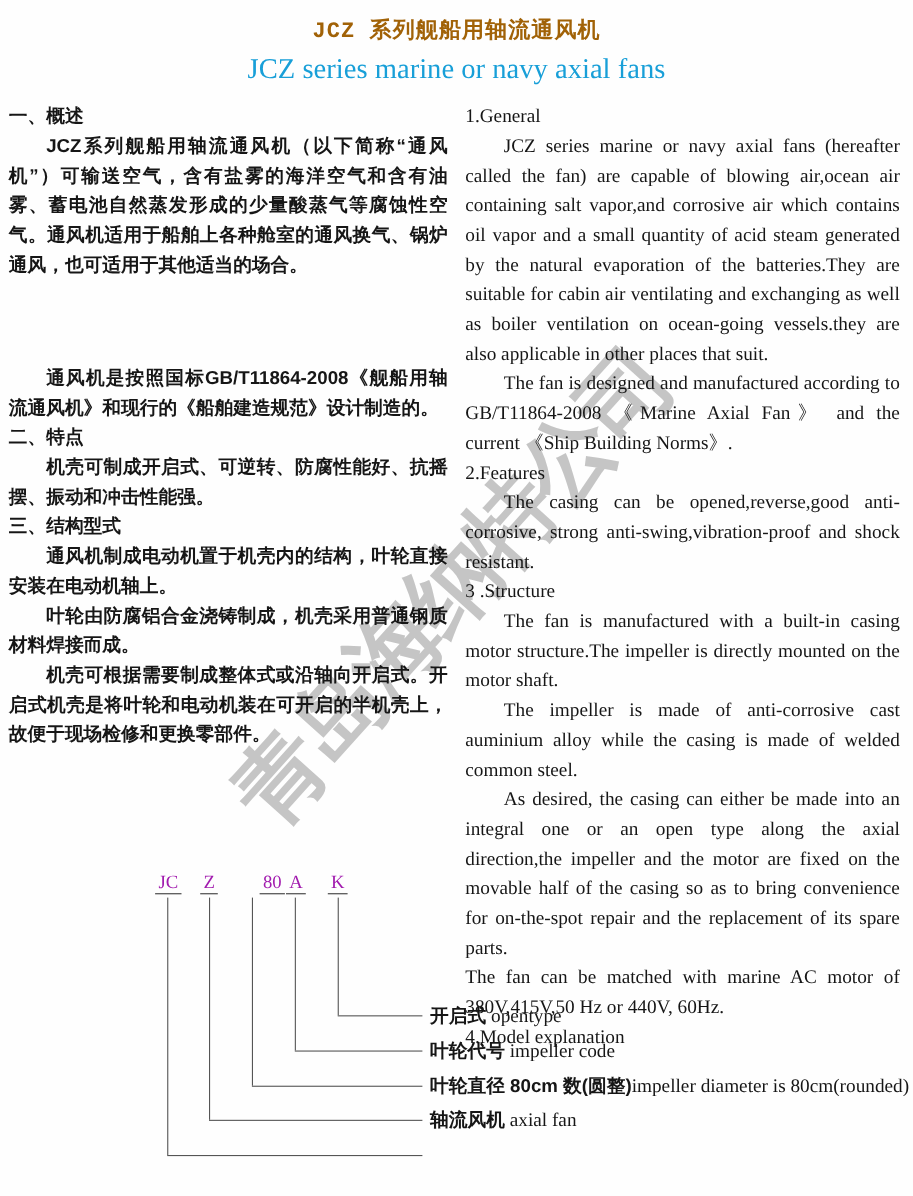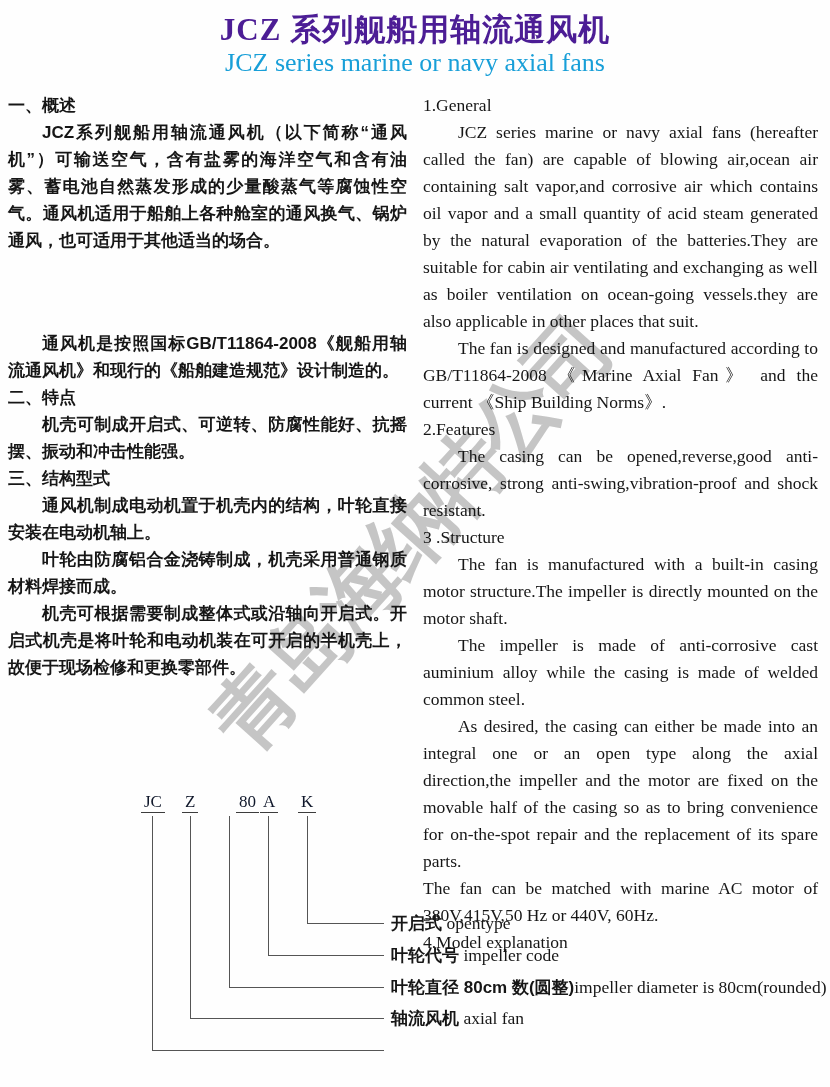--- a/index.html
+++ b/index.html
@@ -9,23 +9,23 @@
     position: relative;
     overflow: hidden;
     font-family: "Liberation Sans", sans-serif;
     color: #161616;
   }
   .page { position: relative; width: 830px; height: 1087px; background: #fefefe; }
 
   
   .header { padding-top: 12px; text-align: center; position: relative; z-index: 3; }
   .title-cn {
-    font-family: Liberation Serif, serif;
-    font-size: 31px; font-weight: bold;
-    color: #4c1d95; letter-spacing: 1px;
+    font-family: Liberation Mono, monospace;
+    font-size: 20px; font-weight: bold;
+    color: #a16207; letter-spacing: 1px;
     line-height: 36px;
   }
   .title-en {
     font-family: "Liberation Serif", serif;
     font-size: 26px; font-weight: normal;
     color: #189fd8;
     line-height: 30px;
   }
 
   
@@ -65,21 +65,21 @@
   .heading { text-indent: 0; }
 
   
   .diagram {
     position: absolute; left: 0; top: 778px;
     width: 830px; height: 309px; z-index: 2;
   }
   .code {
     position: absolute; top: 14px;
     font-family: "Liberation Serif", serif;
-    font-size: 17px; color: #0f172a;
+    font-size: 17px; color: #a21caf;
     border-bottom: 1.5px solid #3c3c3c;
     padding: 0 3px 0px 3px; line-height: 20px;
   }
   .vline { position: absolute; width: 0; border-left: 1.5px solid #555; }
   .hline { position: absolute; height: 0; border-top: 1.5px solid #555; }
   .dg-label { position: absolute; left: 391px; white-space: nowrap; line-height: 26px; }
   .dg-label .cn { font-weight: bold; font-size: 17px; color: #161616; }
   .dg-label .en { font-family: "Liberation Serif", serif; font-size: 17.5px; color: #161616; }
 </style>
 </head>

